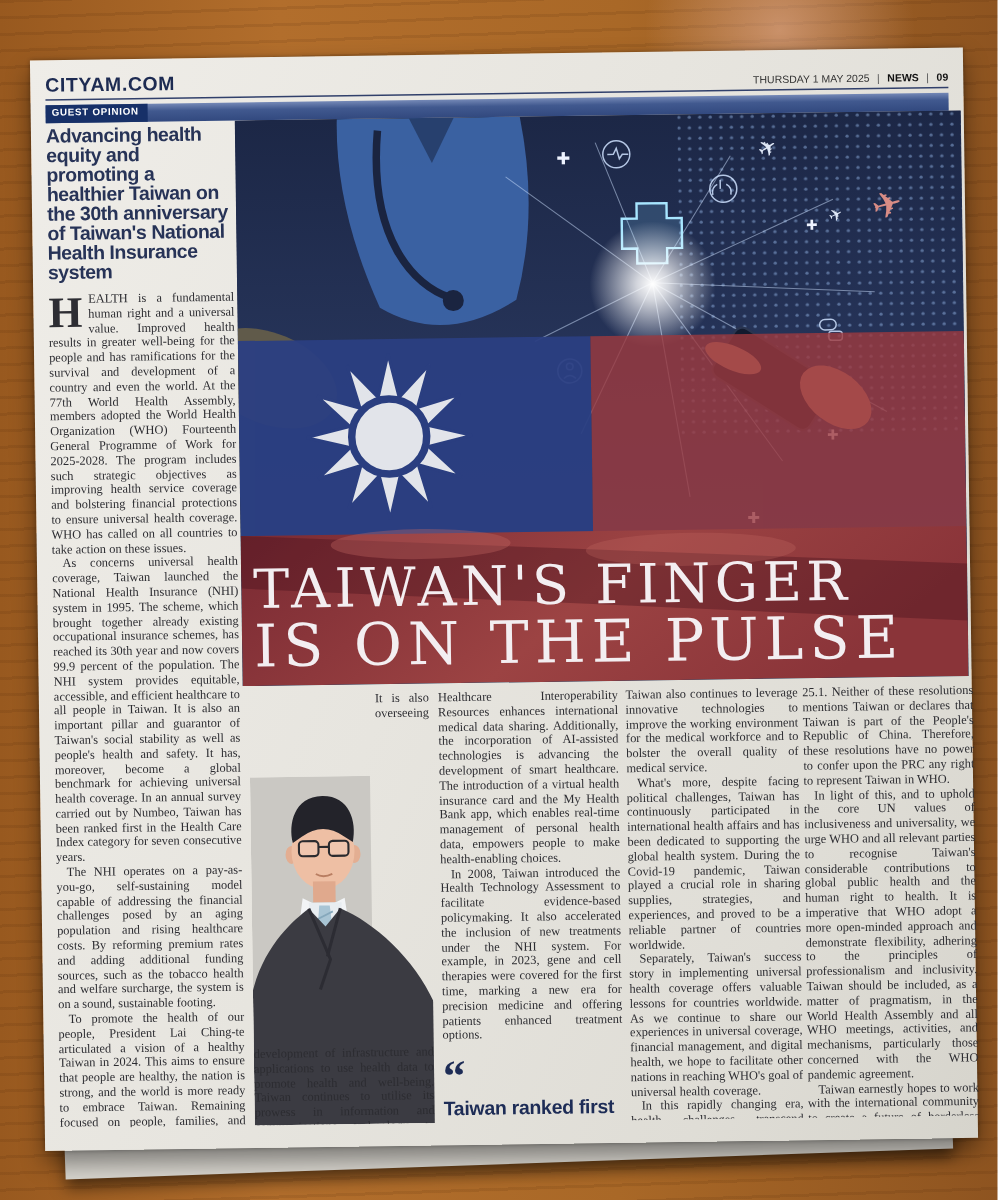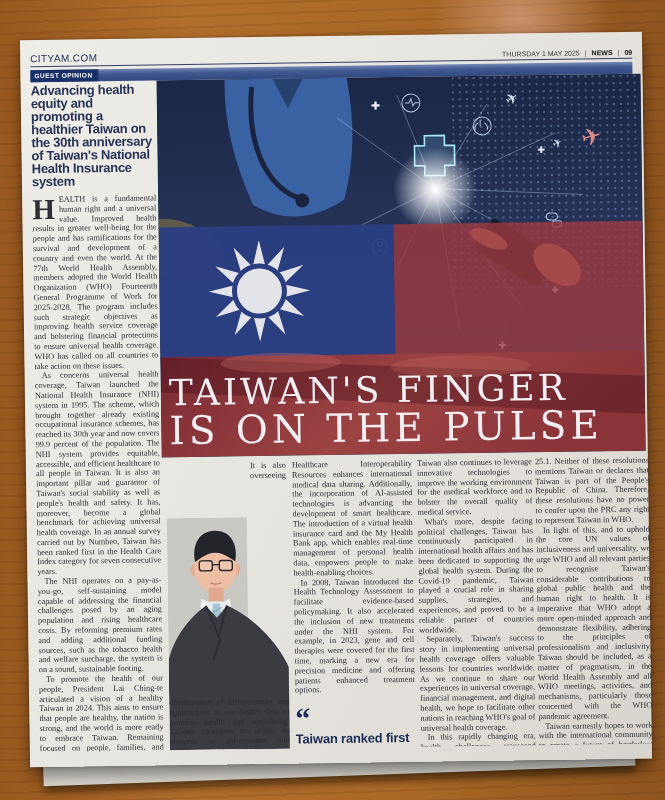--- a/index.html
+++ b/index.html
@@ -12,21 +12,21 @@
       linear-gradient(90deg,#98591f,#b26e2c 28%,#a96827 62%,#8e5420 100%);
   }
   .sheet-wrap{position:absolute;left:0;top:0;width:665px;height:800px;transform:rotate(-0.8deg);transform-origin:50% 50%;}
   .undersheet{position:absolute;left:38px;top:742px;width:592px;height:34px;background:#d9d6cf;
     box-shadow:0 6px 10px rgba(0,0,0,.5);transform:rotate(-1.2deg);}
   .paper{position:absolute;left:25px;top:36px;width:622px;height:727px;color:#2d2d33;
     background:linear-gradient(115deg,#efede8 0%,#e7e5df 45%,#dfddd6 80%,#d6d4cc 100%);
     box-shadow:0 8px 16px rgba(0,0,0,.45), 0 0 3px rgba(0,0,0,.3);}
   
   .masthead{position:absolute;left:10px;right:10px;top:6px;height:18px;display:flex;justify-content:space-between;align-items:flex-end;}
-  .site{font-size:10px;font-weight:normal;letter-spacing:.4px;color:#1d2b52;margin-top:40px;}
+  .site{font-size:13px;font-weight:bold;letter-spacing:.4px;color:#1d2b52;margin-top:40px;}
   .mast-right{font-size:7px;color:#333;display:flex;gap:5px;align-items:flex-end;}
   .mast-right .sep{color:#555;}
   .mast-right .b{font-weight:bold;color:#111;}
   .mast-rule{position:absolute;left:10px;right:10px;top:26px;border-top:1.5px solid #31406b;}
   .kicker-bar{position:absolute;left:10px;right:10px;top:30px;height:12px;
     background:linear-gradient(#7488b6 0%,#41598f 40%,#32497f 100%);display:flex;align-items:center;}
   .kicker{background:#173068;color:#fff;font-size:6.5px;font-weight:bold;letter-spacing:.5px;
     padding:1px 6px 1px 4px;height:10px;line-height:10px;margin:0;}
   
   .leftcol{position:absolute;left:10px;top:44px;width:124px;height:668px;overflow:hidden;}

